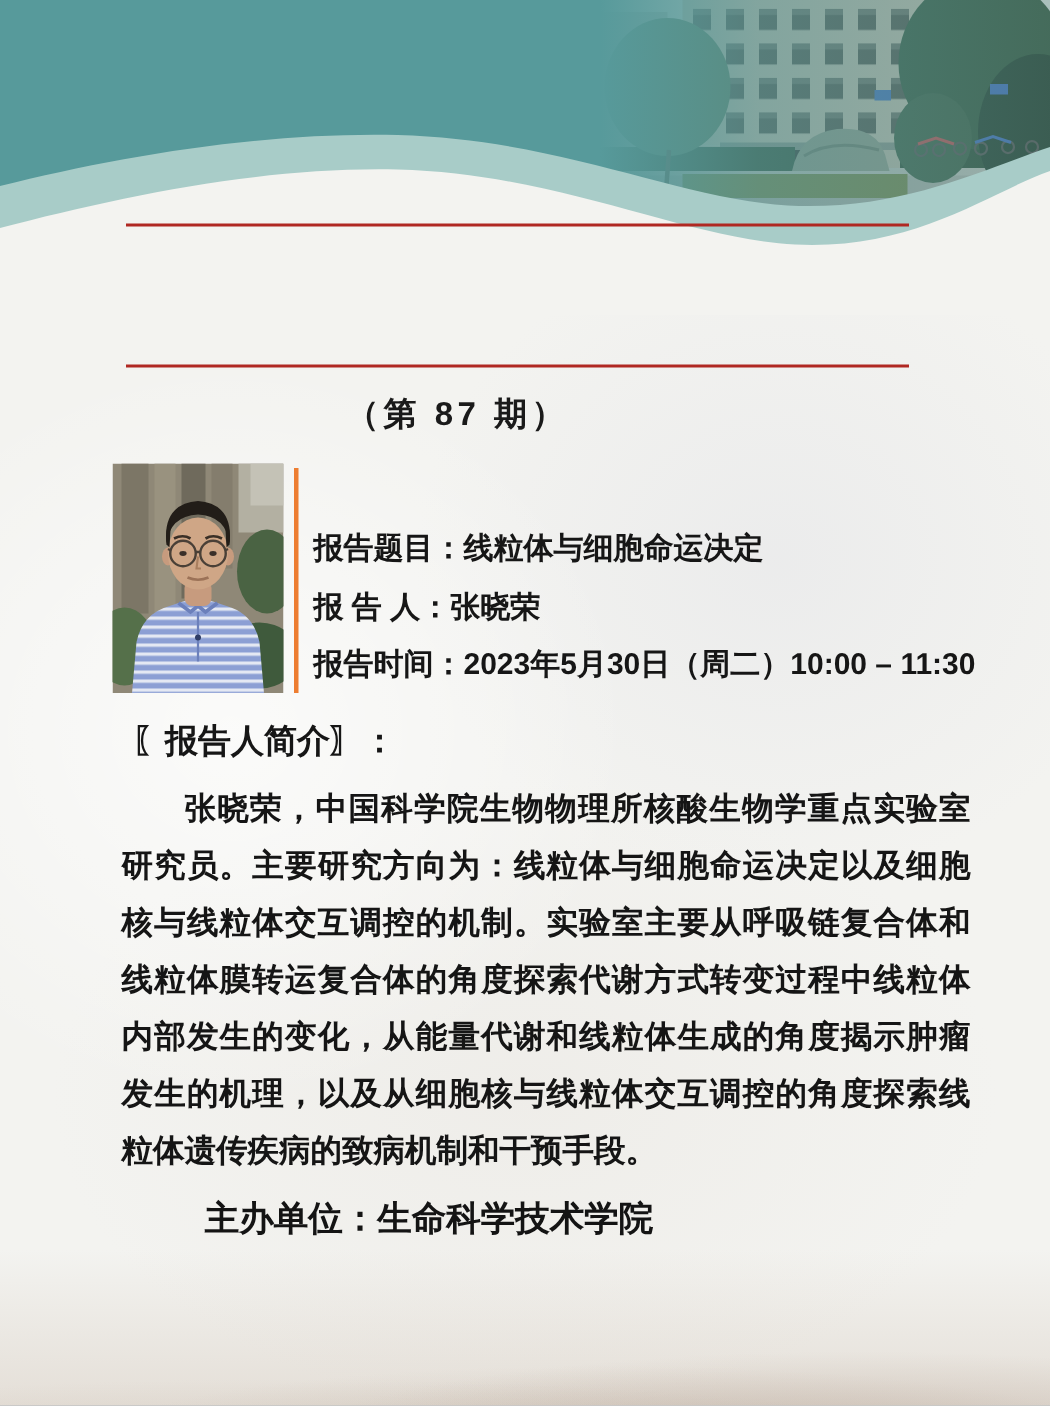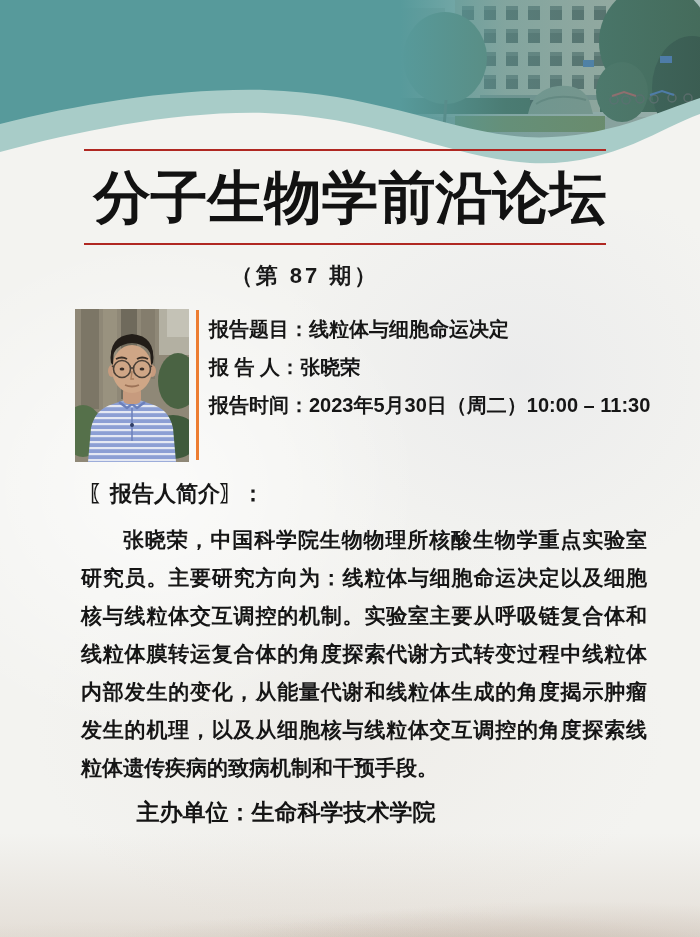--- a/index.html
+++ b/index.html
@@ -31,21 +31,21 @@
     font-size:57px;font-weight:bold;color:#121212;
     white-space:nowrap;
   }
   .issue{
     position:absolute;top:261px;left:0;width:610px;
     text-align:center;font-size:22px;font-weight:bold;color:#1a1a1a;
     letter-spacing:3px;
   }
   .info-row{
     position:absolute;top:309px;left:75px;
-    display:flex;align-items:flex-start;
+    display:flex;align-items:flex-end;
   }
   .speaker-photo{display:block;}
   .v-divider{
     width:3px;height:150px;margin:1px 0 0 7px;
     background:#ed7d31;
   }
   .info-lines{
     margin-left:10px;padding-top:1px;
     font-size:20px;font-weight:bold;color:#161616;
     line-height:38.2px;white-space:nowrap;
@@ -128,21 +128,20 @@
       <path d="M650,95 L662,91 L674,95" stroke="#4a6fae" stroke-width="2" fill="none"></path>
       <rect x="400" y="0" width="300" height="150" fill="url(#photoFade)"></rect>
     </g>
 
     <path d="M0,124 C80,104 175,88 265,90 C375,93 450,132 525,137 C600,141 655,113 700,98 L700,210 L0,210 Z" fill="#a8ccc8"></path>
 
     <path d="M0,152 C80,131 175,111 265,113 C375,116 455,159 530,163 C610,167 660,128 700,114 L700,210 L0,210 Z" fill="#f3f3f0"></path>
   </svg>
 
   <div class="rule top"></div>
-  <div class="title">分子生物学前沿论坛</div>
   <div class="rule bottom"></div>
   <div class="issue">（第 87 期）</div>
 
   <div class="info-row">
     <svg class="speaker-photo" width="114" height="153" viewBox="0 0 114 153">
       <defs>
         <pattern id="shirtStripes" width="6" height="6" patternUnits="userSpaceOnUse">
           <rect width="6" height="6" fill="#8c9fd4"></rect>
           <rect width="6" height="2.2" fill="#e4e8f3"></rect>
         </pattern>

